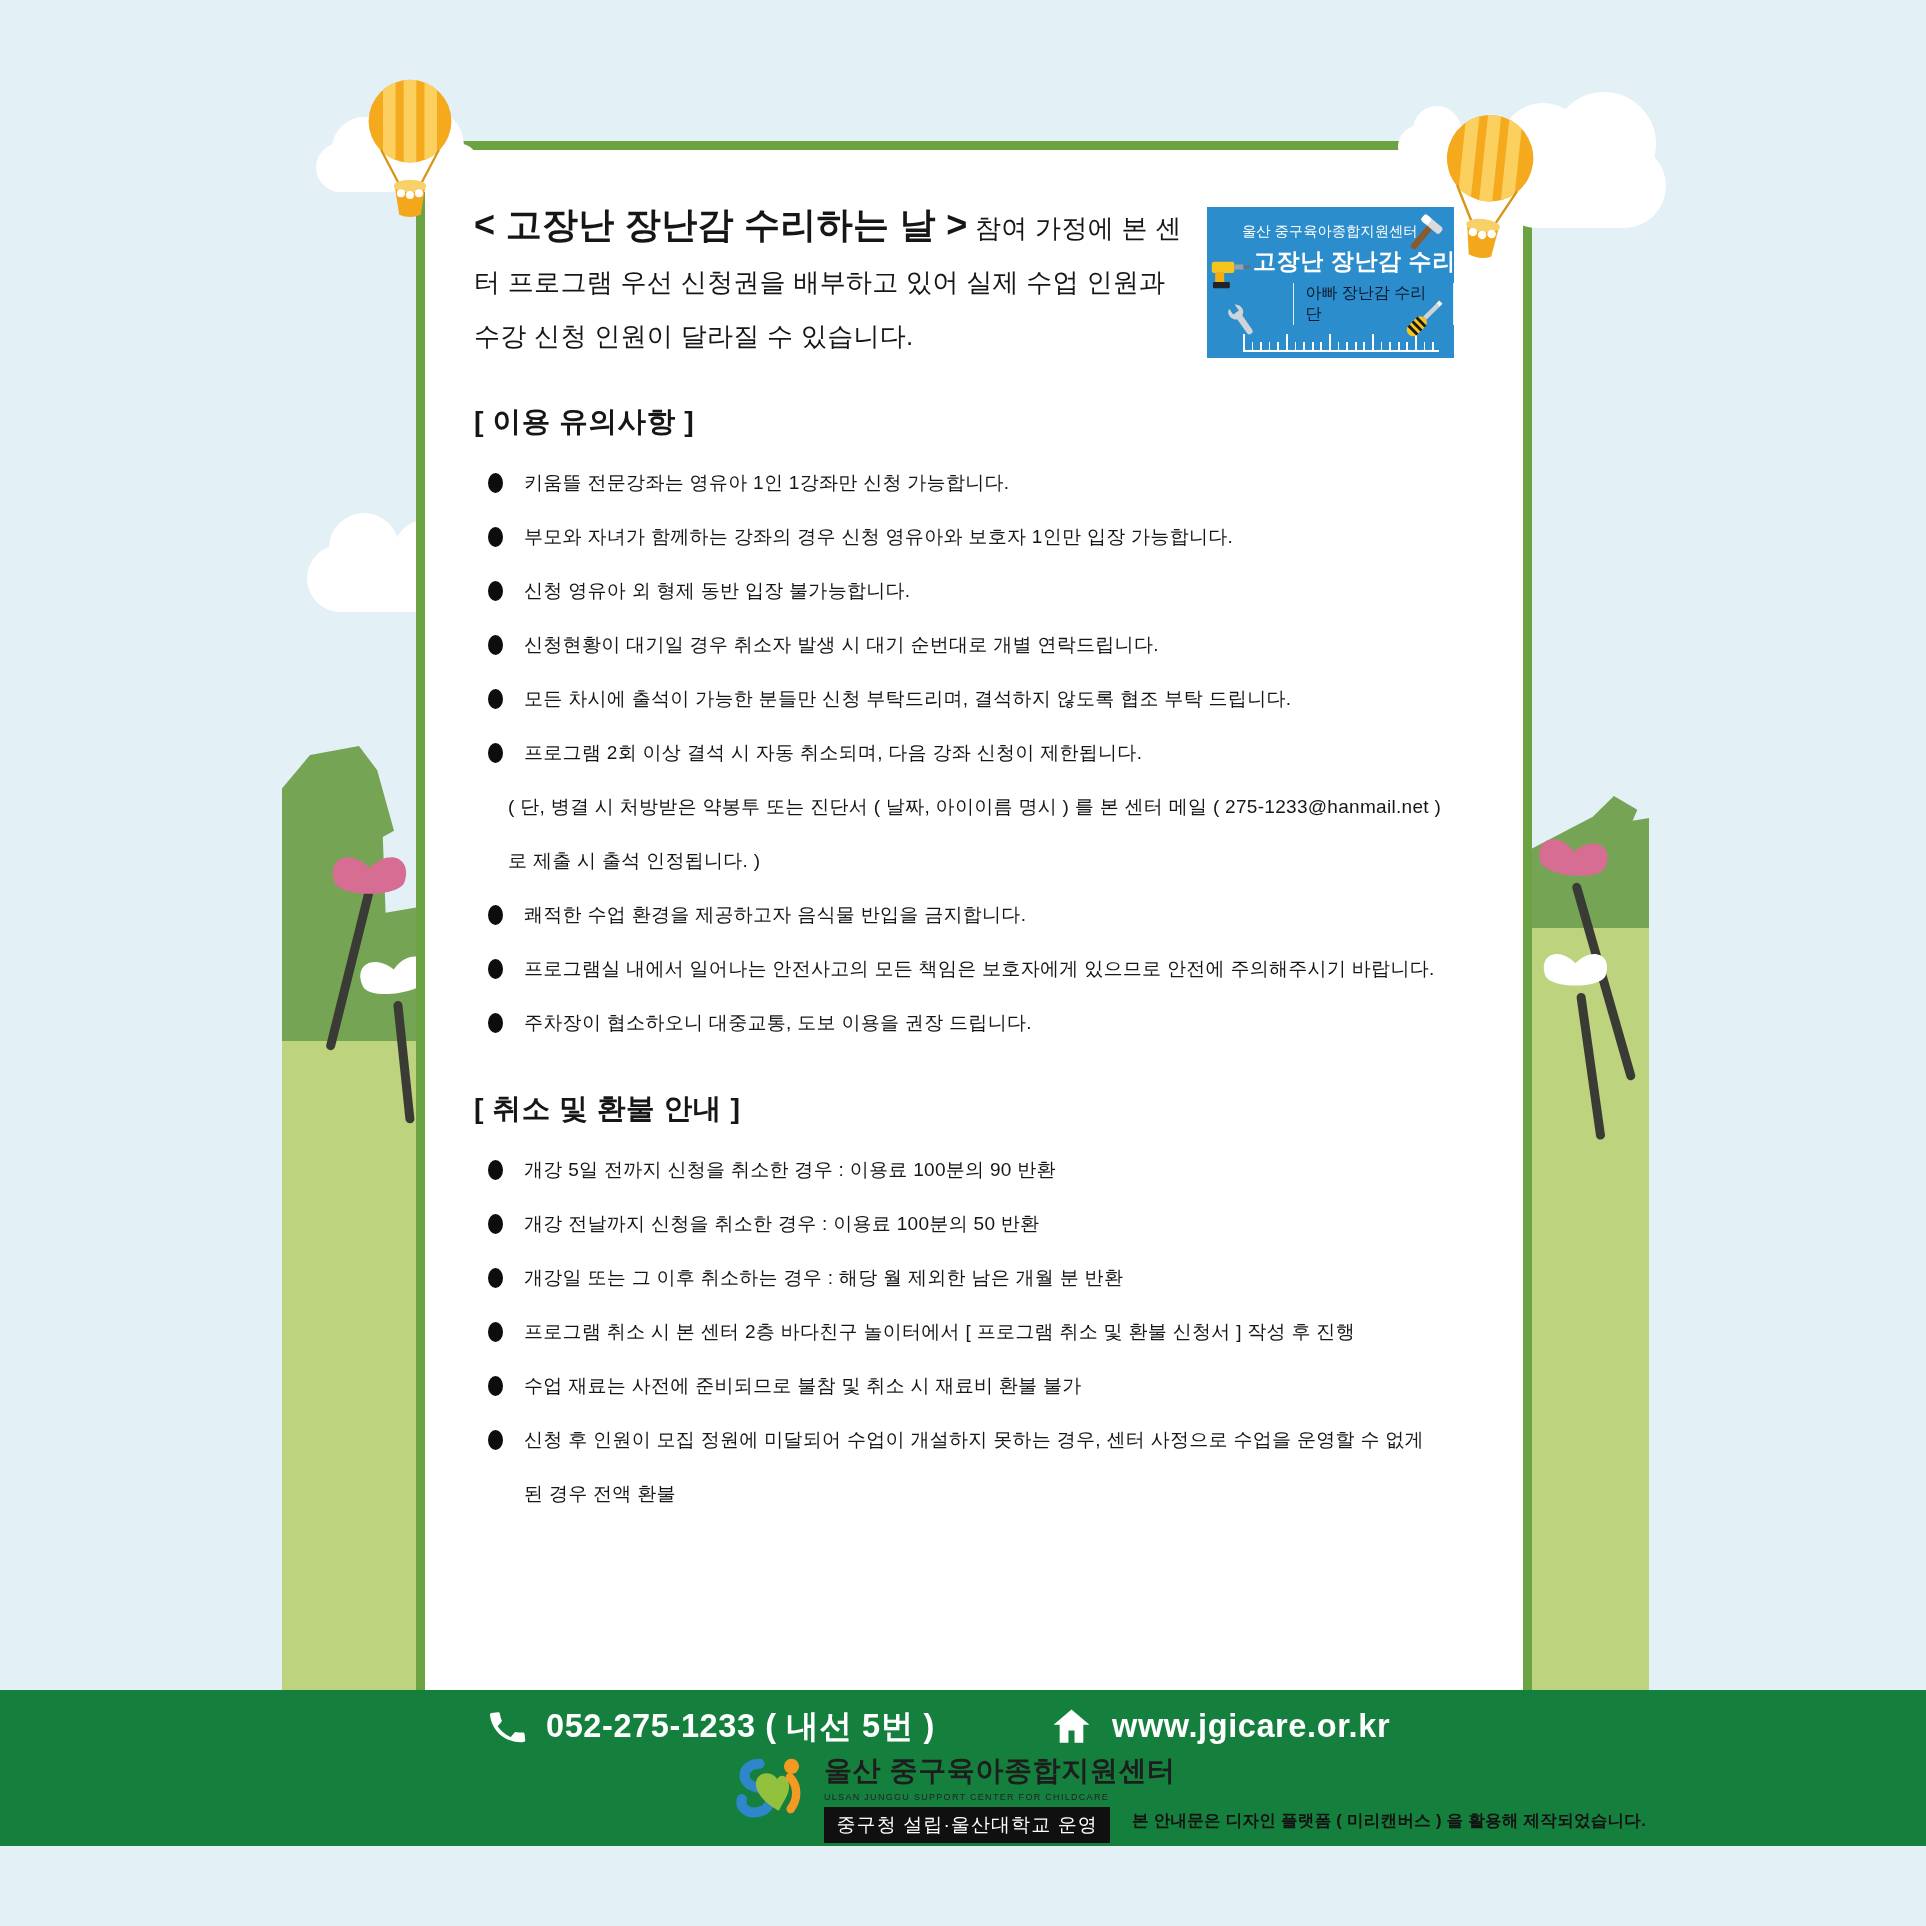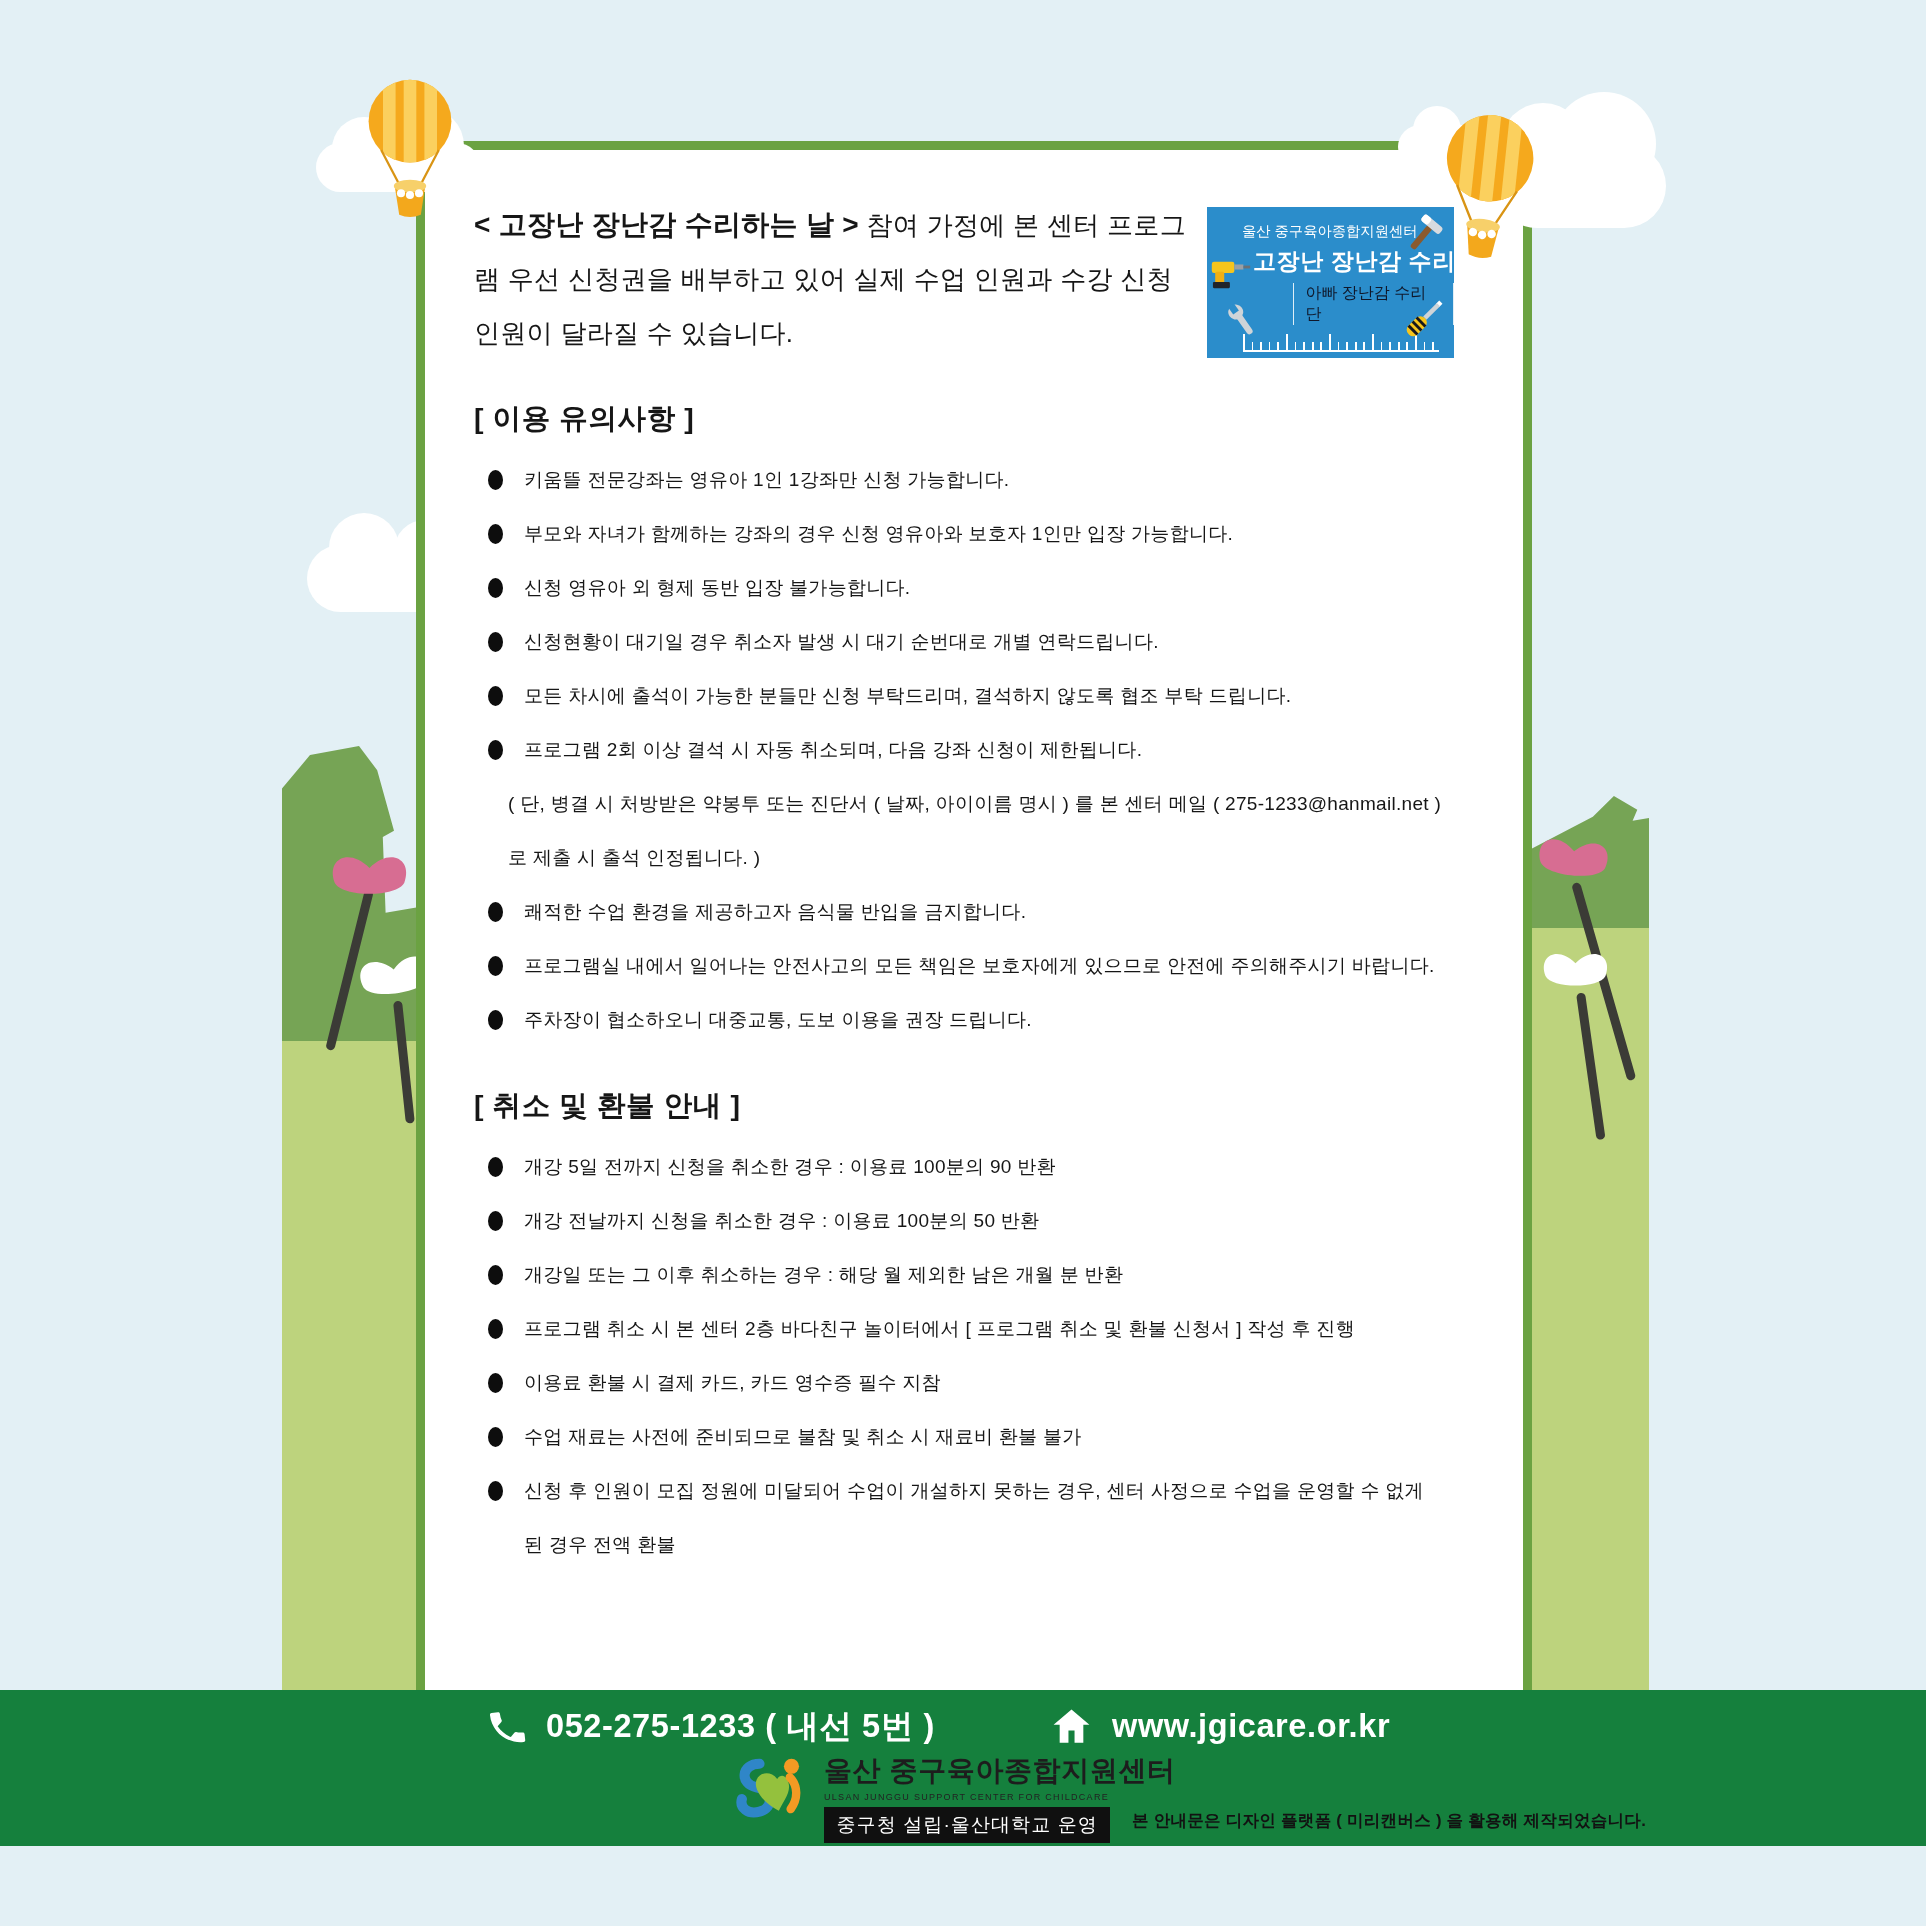--- a/index.html
+++ b/index.html
@@ -37,21 +37,21 @@
   .balloon{position:absolute;z-index:8;}
   .balloon svg{display:block;width:100%;height:auto;}
   .balloon-left{left:365px;top:78px;width:90px;}
   .balloon-right{left:1440px;top:113px;width:94px;transform:rotate(6deg);}
 
   
   .card{position:absolute;left:416px;top:141px;width:1116px;height:1613px;box-sizing:border-box;
         background:#fff;border:9px solid #6ba242;border-radius:30px;z-index:5;
         padding:48px 67px 0 49px;overflow:hidden;}
   .intro{width:712px;font-size:26px;line-height:54px;letter-spacing:0.3px;}
-  .intro .hl{font-weight:bold;font-size:28px;}
+  .intro .hl{font-weight:bold;font-size:36px;}
   .sec-heading{font-size:28.5px;font-weight:bold;line-height:54px;margin:31px 0 0 0;letter-spacing:0.6px;}
   .card ul{list-style:none;margin:8px;padding:0;font-size:19px;line-height:54px;letter-spacing:0.3px;}
   .card li{position:relative;padding-left:42px;}
   .card li::before{content:"";position:absolute;left:5.7px;top:16.5px;width:15.4px;height:20.5px;border-radius:50%;background:#0d0d0d;}
   .card li.note{padding-left:26px;}
   .card li.note::before{display:none;}
 
   
   .badge{position:absolute;left:782px;top:57px;width:247px;height:151px;background:#2b8dcb;z-index:2;overflow:hidden;}
   .badge-org{margin:15px 0 0 35px;font-size:14.3px;color:#fff;}
@@ -223,21 +223,20 @@
       <li>프로그램실 내에서 일어나는 안전사고의 모든 책임은 보호자에게 있으므로 안전에 주의해주시기 바랍니다.</li>
       <li>주차장이 협소하오니 대중교통, 도보 이용을 권장 드립니다.</li>
     </ul>
 
     <div class="sec-heading">[ 취소 및 환불 안내 ]</div>
     <ul>
       <li>개강 5일 전까지 신청을 취소한 경우 : 이용료 100분의 90 반환</li>
       <li>개강 전날까지 신청을 취소한 경우 : 이용료 100분의 50 반환</li>
       <li>개강일 또는 그 이후 취소하는 경우 : 해당 월 제외한 남은 개월 분 반환</li>
       <li>프로그램 취소 시 본 센터 2층 바다친구 놀이터에서 [ 프로그램 취소 및 환불 신청서 ] 작성 후 진행</li>
-      <li>이용료 환불 시 결제 카드, 카드 영수증 필수 지참</li>
       <li>수업 재료는 사전에 준비되므로 불참 및 취소 시 재료비 환불 불가</li>
       <li>신청 후 인원이 모집 정원에 미달되어 수업이 개설하지 못하는 경우, 센터 사정으로 수업을 운영할 수 없게 된 경우 전액 환불</li>
     </ul>
   </div>
 
   <div class="footer">
     <div class="contact contact-phone">
       <span>
         <svg width="43" height="43" viewBox="0 0 24 24" style="transform:rotate(-6deg)">
           <path fill="#ffffff" d="M6.6 10.8c1.5 2.9 3.8 5.2 6.7 6.7l2.2-2.2c.3-.3.7-.4 1-.3 1.2.4 2.4.6 3.6.6.6 0 1 .4 1 1V20c0 .6-.4 1-1 1C10.6 21 3 13.4 3 4c0-.6.4-1 1-1h3.6c.6 0 1 .4 1 1 0 1.3.2 2.5.6 3.6.1.4 0 .7-.3 1l-2.3 2.2z"></path>

